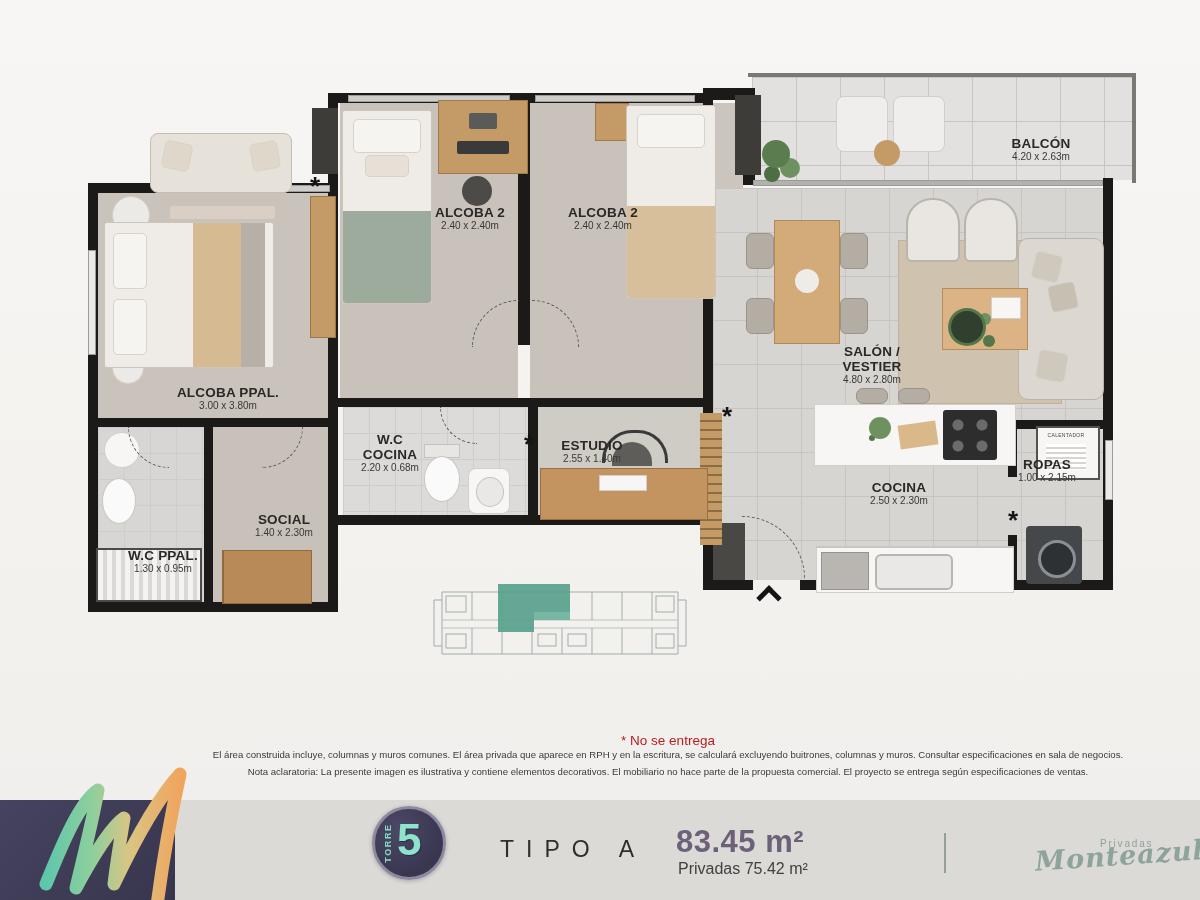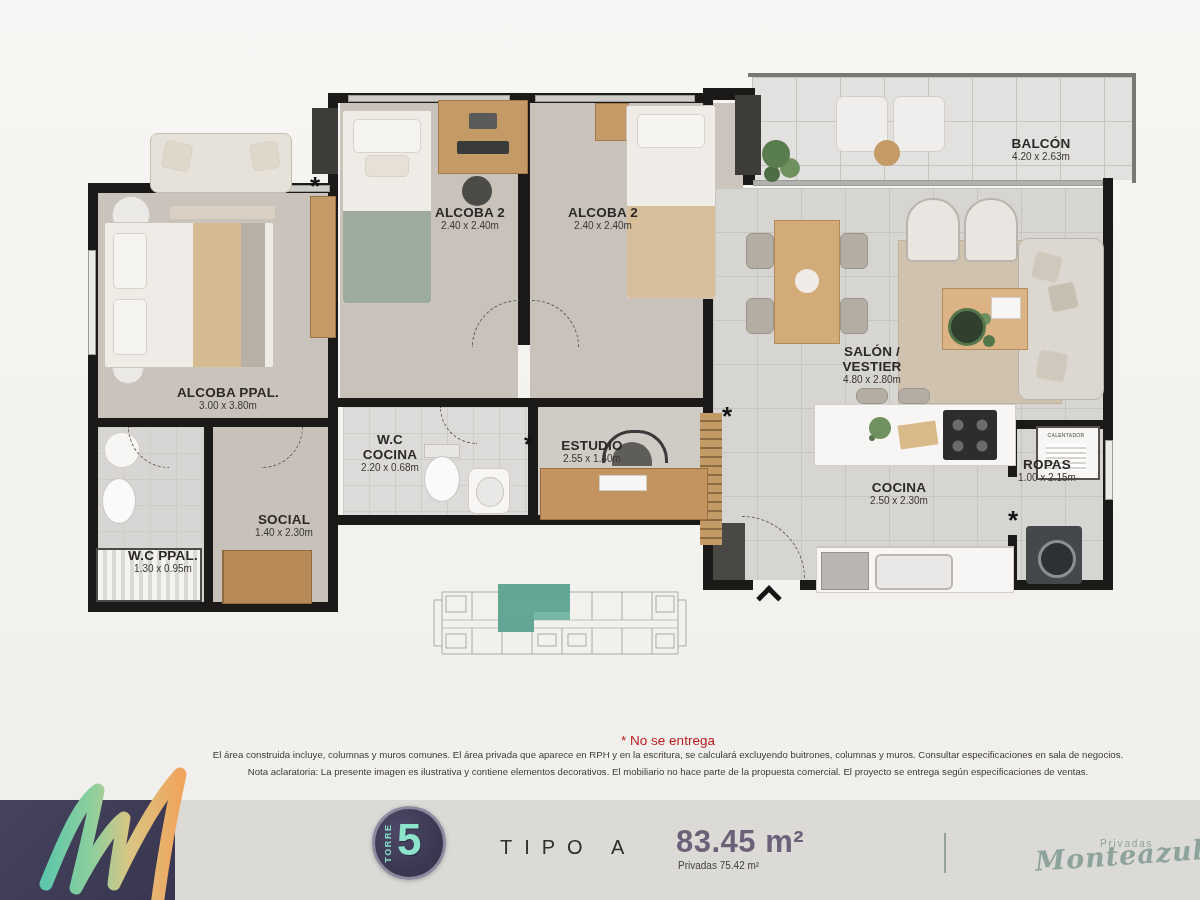--- a/index.html
+++ b/index.html
@@ -55,23 +55,23 @@
   .footer-band{position:absolute;left:0;top:800px;width:1200px;height:100px;background:#dbdad7;}
   .footer-navy{position:absolute;left:0;top:800px;width:175px;height:100px;
     background:linear-gradient(135deg,#46435f 0%,#38354e 100%);}
   .badge{position:absolute;left:372px;top:806px;width:68px;height:68px;border-radius:50%;
     background:radial-gradient(circle at 35% 30%,#4c4866 0%,#393650 70%);
     border:3px solid #8f89a0;box-shadow:0 1px 4px rgba(0,0,0,.25);}
   .badge .torre{position:absolute;left:-7px;top:29px;transform:rotate(-90deg);
     font-size:9px;font-weight:bold;letter-spacing:1.6px;color:#83d9c2;}
   .badge .five{position:absolute;left:22px;top:6px;font-size:44px;font-weight:bold;color:#8ee3cd;
     text-shadow:1px 1px 0 #2c2a40;}
-  .tipo{position:absolute;left:500px;top:836px;font-size:20px;letter-spacing:12px;color:#2f2e2d;}
+  .tipo{position:absolute;left:500px;top:836px;font-size:23px;letter-spacing:12px;color:#2f2e2d;}
   .area-big{position:absolute;left:676px;top:824px;font-size:31px;font-weight:bold;color:#6d6079;letter-spacing:0.5px;}
-  .area-priv{position:absolute;left:678px;top:860px;font-size:10px;color:#434140;}
+  .area-priv{position:absolute;left:678px;top:860px;font-size:16px;color:#434140;}
   .vdivider{position:absolute;left:944px;top:833px;width:1.5px;height:40px;background:#93a09b;}
   .brand-small{position:absolute;left:1100px;top:838px;font-size:10px;letter-spacing:1.8px;color:#8da39c;}
   .brand-script{position:absolute;left:1035px;top:840px;font-family:"DejaVu Serif",serif;
     font-style:italic;font-weight:bold;font-size:27px;color:#8da39c;transform:rotate(-4deg);letter-spacing:1px;}
   .tinytext{position:absolute;font-size:5px;color:#4a4845;text-align:center;letter-spacing:0.3px;}
 </style>
 </head>
 <body>
 
 <div class="abs" style="left:0;top:0;width:1200px;height:730px;">

